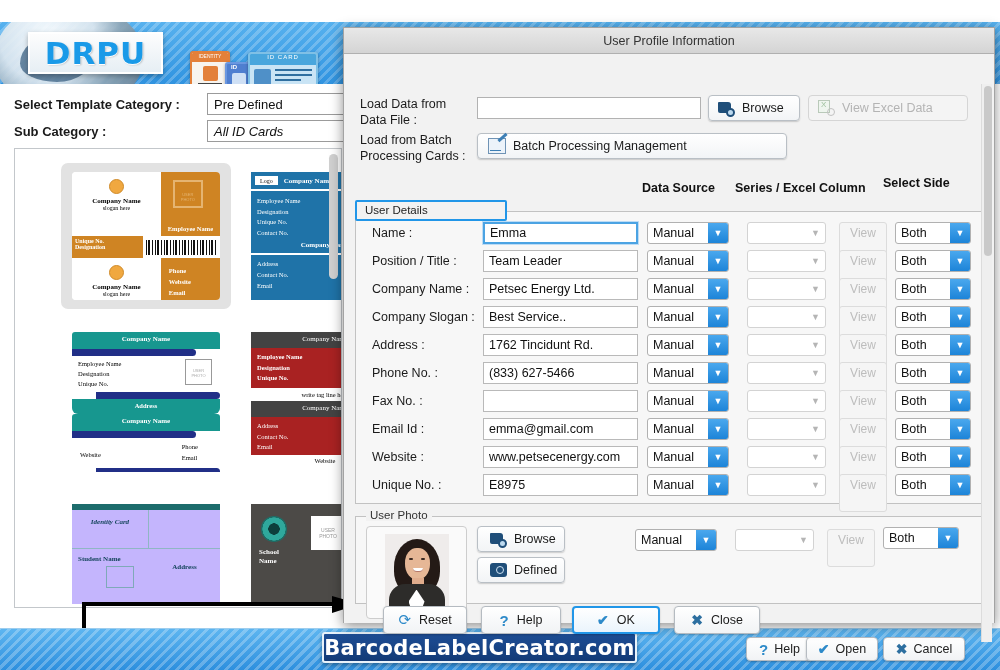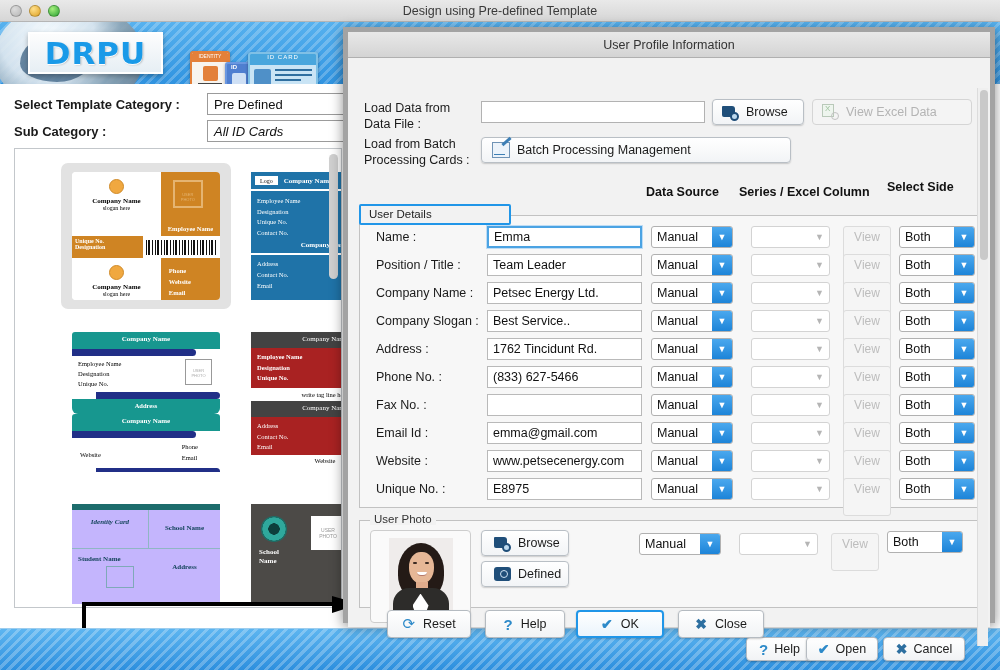--- a/index.html
+++ b/index.html
@@ -204,21 +204,21 @@
     font-size: 12.5px; color: #222; box-shadow: 0 1px 2px rgba(0,0,0,.25);
   }
   .bb-help { left: 746px; width: 67px; }
   .bb-open { left: 806px; width: 72px; }
   .bb-cancel { left: 883px; width: 82px; }
 
   
   .dialog {
     position: absolute; left: 343px; top: 27px; width: 652px; height: 596px;
     background: #b91c1c;
-    border: 5px solid #a3a3a3;
+    border: 1px solid #a3a3a3;
     box-shadow: 0 3px 12px rgba(0,0,0,.45);
   }
   .dlg-title {
     height: 26px; background: linear-gradient(#e8e8e8, #d4d4d4);
     border-bottom: 1px solid #b0b0b0;
     display: flex; align-items: center; justify-content: center;
     font-size: 12.5px; color: #333;
   }
   .dlg-body { position: relative; height: 569px; background: #f2f2f2; }
   .lbl2 { position: absolute; font-size: 12.5px; color: #1b1b1b; line-height: 16px; }
@@ -347,28 +347,20 @@
   .ic-x { color: #2d6fa0; font-size: 14px; font-weight: bold; }
 
   .dlg-scroll { position: absolute; right: 2px; top: 30px; width: 11px; height: 558px; background: #efefef; border-left: 1px solid #dcdcdc; }
   .dlg-scroll .thumb { position: absolute; left: 1.5px; top: 2px; width: 8px; height: 170px; background: #c9c9c9; border-radius: 4px; }
 </style>
 </head>
 <body>
 
 <div id="app">
 
-  <div class="titlebar">
-    <div class="traffic">
-      <div class="dot gray"></div>
-      <div class="dot y"></div>
-      <div class="dot g"></div>
-    </div>
-    <div class="win-title">Design using Pre-defined Template</div>
-  </div>
 
   <div class="banner">
     <div class="globe"></div>
     <div class="logo-plate">
       <span>DRPU</span>
     </div>
     <div class="idc idc-a">
       <div class="hd">IDENTITY</div>
         <div class="av"></div>
       <div class="ln"></div>
@@ -476,21 +468,20 @@
         <div class="dk">Company Name</div>
         <div class="red2">
             <div class="lines">Address<br>Contact No.<br>Email</div>
           </div>
         <div class="web">Website</div>
       </div>
 
       <div class="tcard t5">
         <div class="row">
             <div class="c1">Identity Card</div>
-            <div class="c2">School Name</div>
           </div>
         <div class="row2">
             <div class="s1">Student Name<div class="box"></div></div>
             <div class="s2">Address</div>
           </div>
       </div>
 
       <div class="tcard t6">
         <div class="star"></div>
         <div class="sn">School<br>Name</div>
@@ -505,20 +496,23 @@
     <path d="M4 38 L4 8 L258 8" stroke="#000" stroke-width="4" fill="none"></path>
     <path d="M252 0 L280 8 L252 17 Z" fill="#000"></path>
   </svg>
 
   <div class="fill-btn">
     <span class="ic-profile"></span>
     <span>Fill User Profile</span>
   </div>
 
   <div class="bottombar"></div>
+  <div class="brand-plate">
+    <span>BarcodeLabelCreator.com</span>
+  </div>
   <div class="btm-btn bb-help">
     <span class="ic-quest">?</span>
     <span>Help</span>
   </div>
   <div class="btm-btn bb-open">
     <span class="ic-check">✔</span>
     <span>Open</span>
   </div>
   <div class="btm-btn bb-cancel">
     <span class="ic-x">✖</span>

